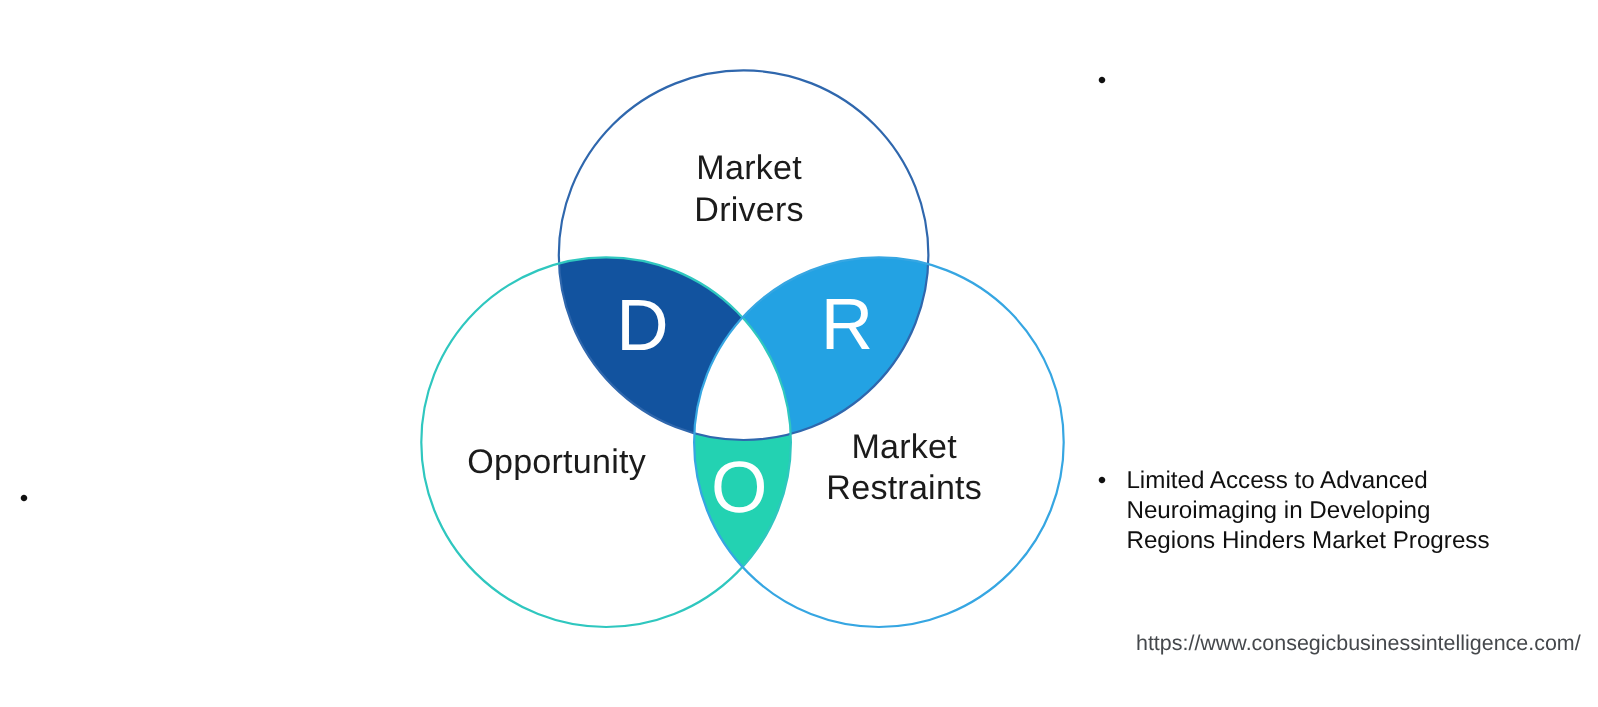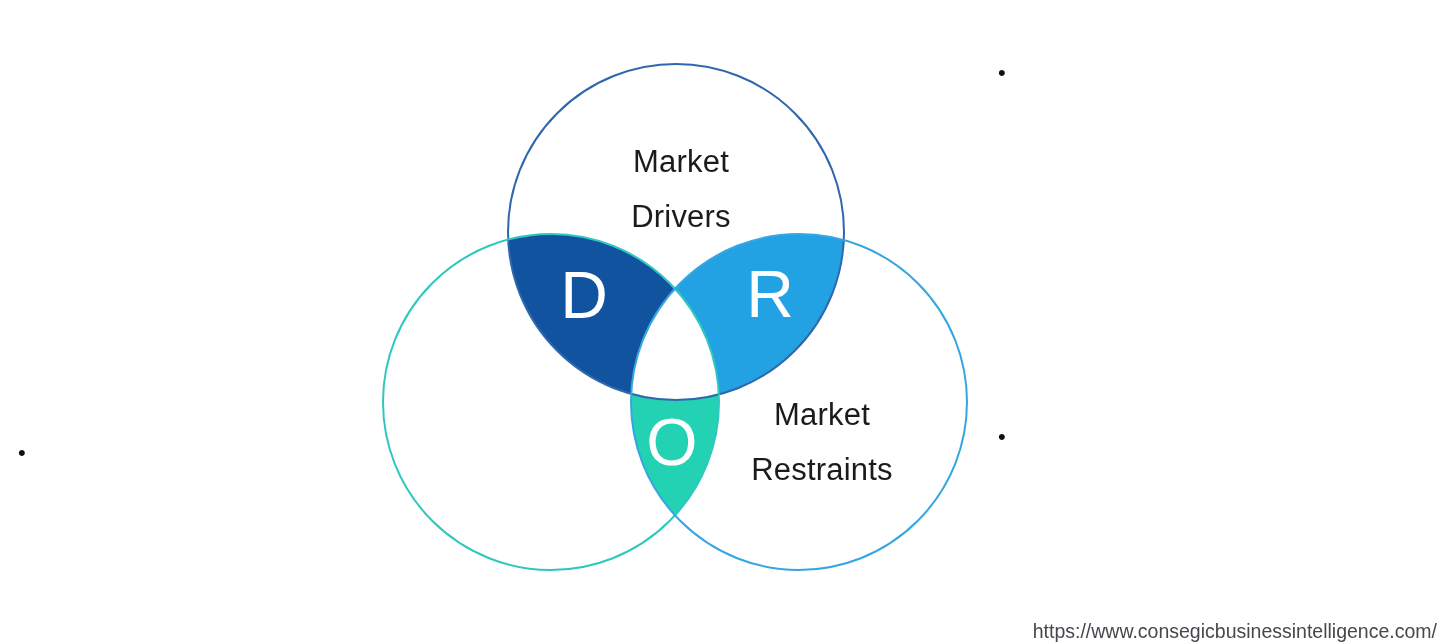--- a/index.html
+++ b/index.html
@@ -26,21 +26,21 @@
     font-size: 66px;
     font-weight: 400;
     text-anchor: middle;
   }
   .vlabel {
     position: absolute;
     transform: translateX(-50%);
     text-align: center;
     white-space: pre-line;
     font-size: 31px;
-    line-height: 55px;
+    line-height: 38px;
     font-weight: 400;
     color: #1b1b1b;
     letter-spacing: 0.2px;
   }
   .bullet {
     position: absolute;
     display: flex;
     align-items: flex-start;
     color: #101010;
     font-size: 22px;
@@ -52,21 +52,21 @@
     width: 26px;
     font-size: 22px;
     line-height: 27px;
   }
   .bullet .bullet-text {
     white-space: pre-line;
   }
   .footer-url {
     position: absolute;
     right: 16px;
-    top: 619px;
+    top: 573px;
     font-size: 19.5px;
     line-height: 24px;
     color: #45484c;
     font-weight: 400;
   }
 </style>
 </head>
 <body>
 
 <div class="canvas">
@@ -83,30 +83,34 @@
     <circle class="venn-circle" cx="551" cy="402" r="168" stroke="#2fc7bf"></circle>
     <circle class="venn-circle" cx="799" cy="402" r="168" stroke="#36a6e2"></circle>
 
     <text class="venn-letter" x="584" y="318" fill="#ffffff">D</text>
     <text class="venn-letter" x="770" y="317" fill="#ffffff">R</text>
     <text class="venn-letter" x="672" y="465" fill="#ffffff">O</text>
   </svg>
 
   <div class="vlabel" style="left:681px; top:134px;">Market
 Drivers</div>
+  <div class="vlabel" style="left:506px; top:401px;">Opportunity</div>
   <div class="vlabel" style="left:822px; top:387px;">Market
 Restraints</div>
 
   <div class="bullet" style="left:998px; top:59px; width:440px;">
     <span class="dot">•</span>
   </div>
 
   <div class="bullet" style="left:18px; top:439px; width:360px;">
     <span class="dot">•</span>
   </div>
 
   <div class="bullet" style="left:998px; top:423px; width:440px;">
     <span class="dot">•</span>
+    <div class="bullet-text">Limited Access to Advanced
+Neuroimaging in Developing
+Regions Hinders Market Progress</div>
   </div>
 
   <div class="footer-url">https://www.consegicbusinessintelligence.com/</div>
 
 </div>
 
 </body></html>

